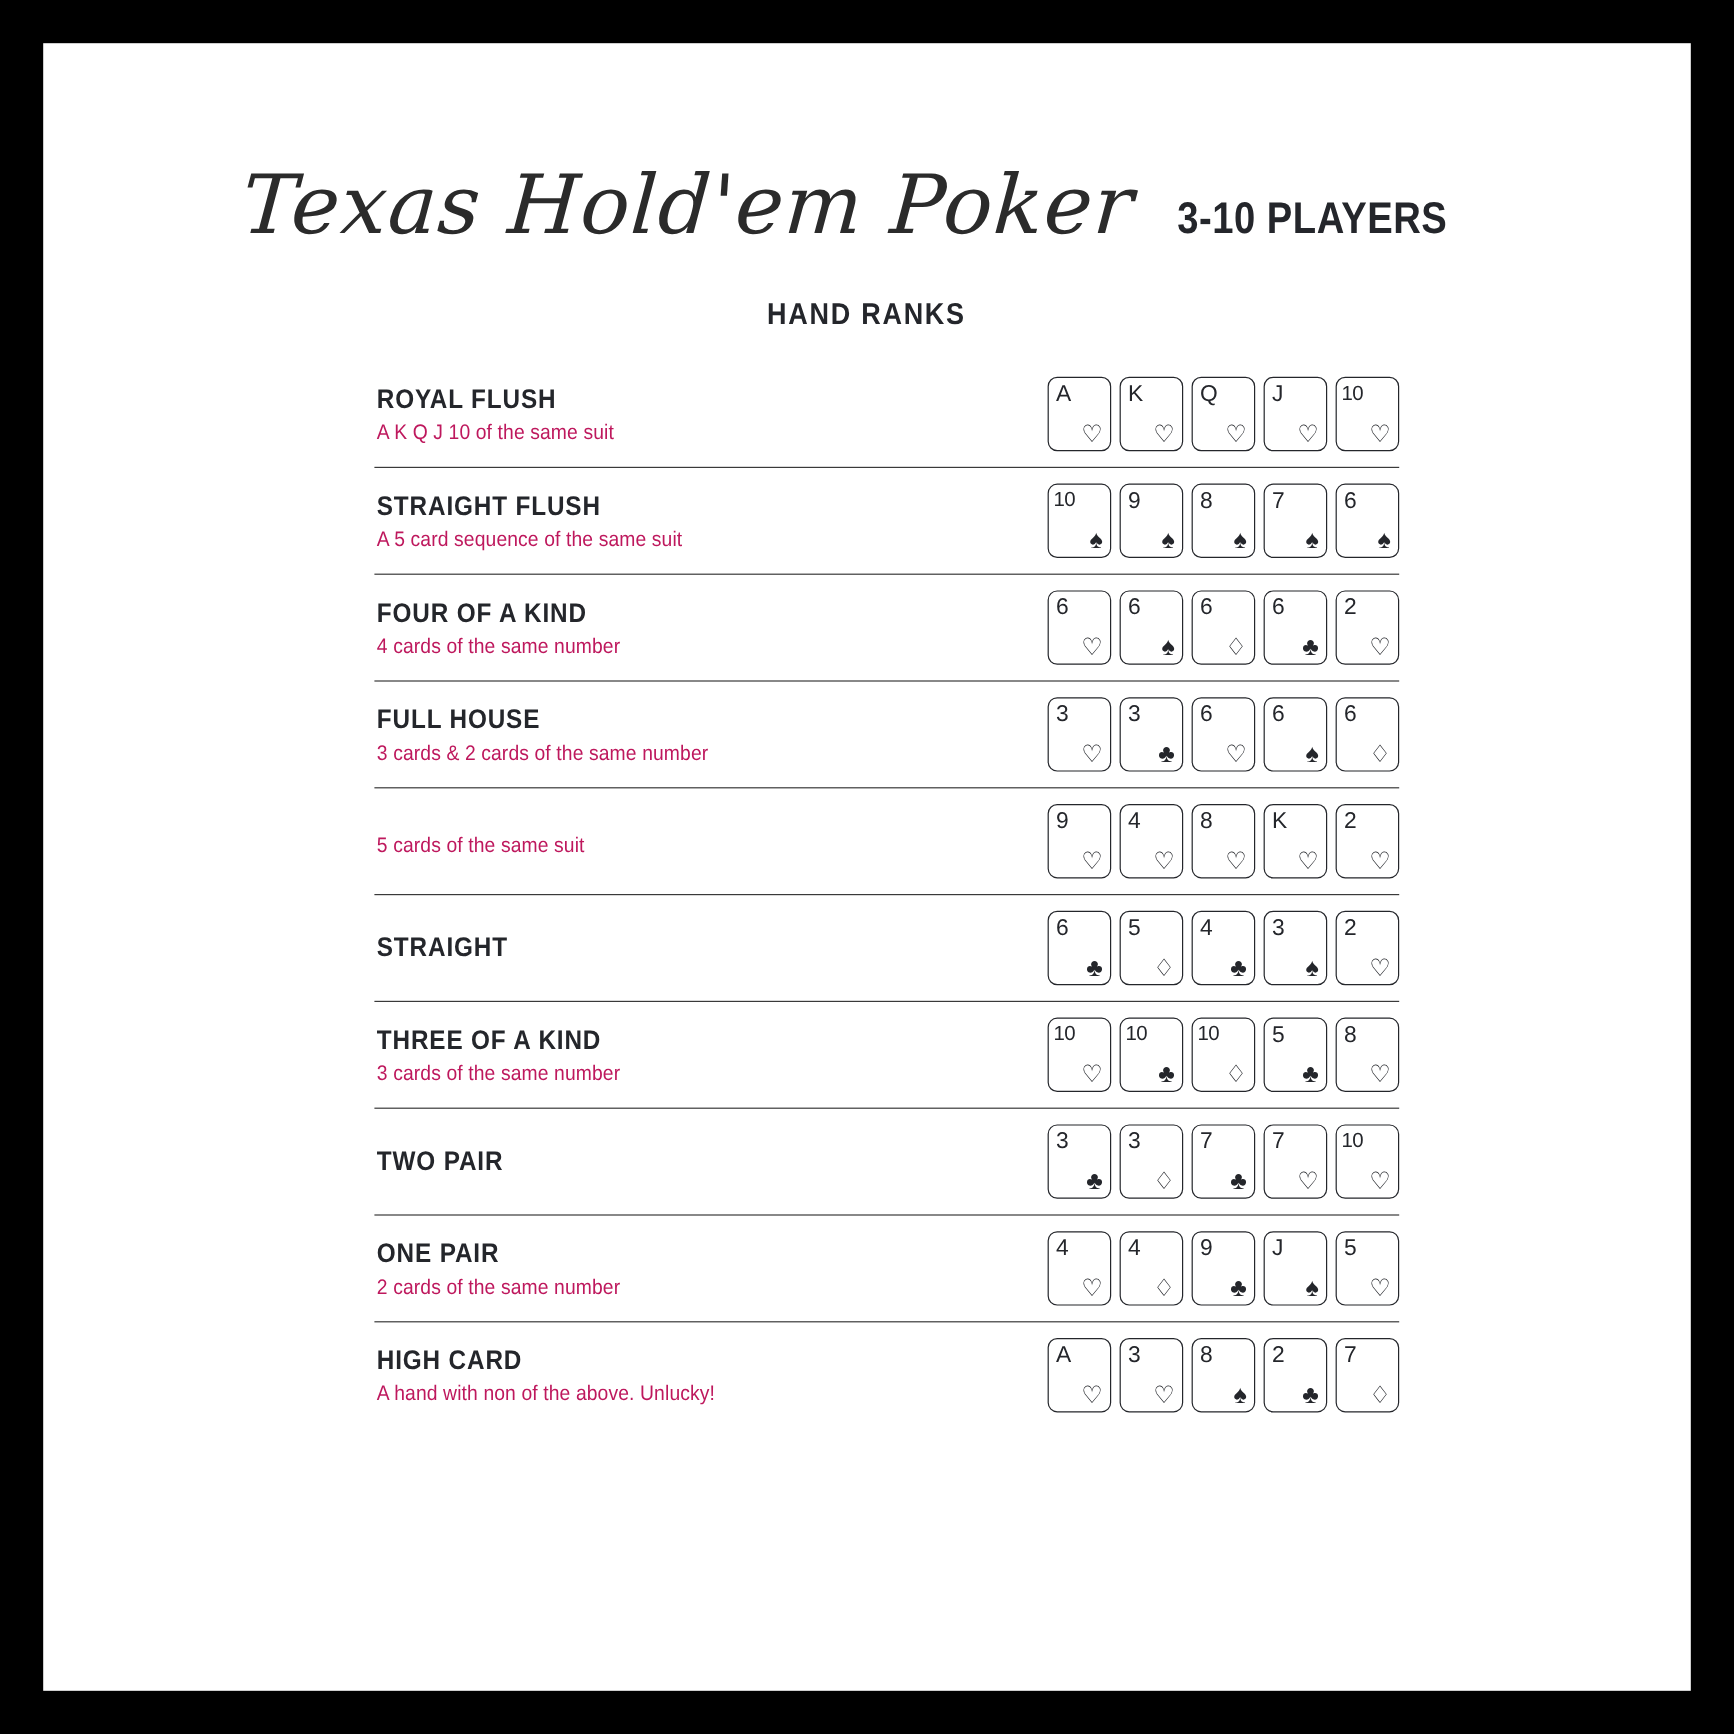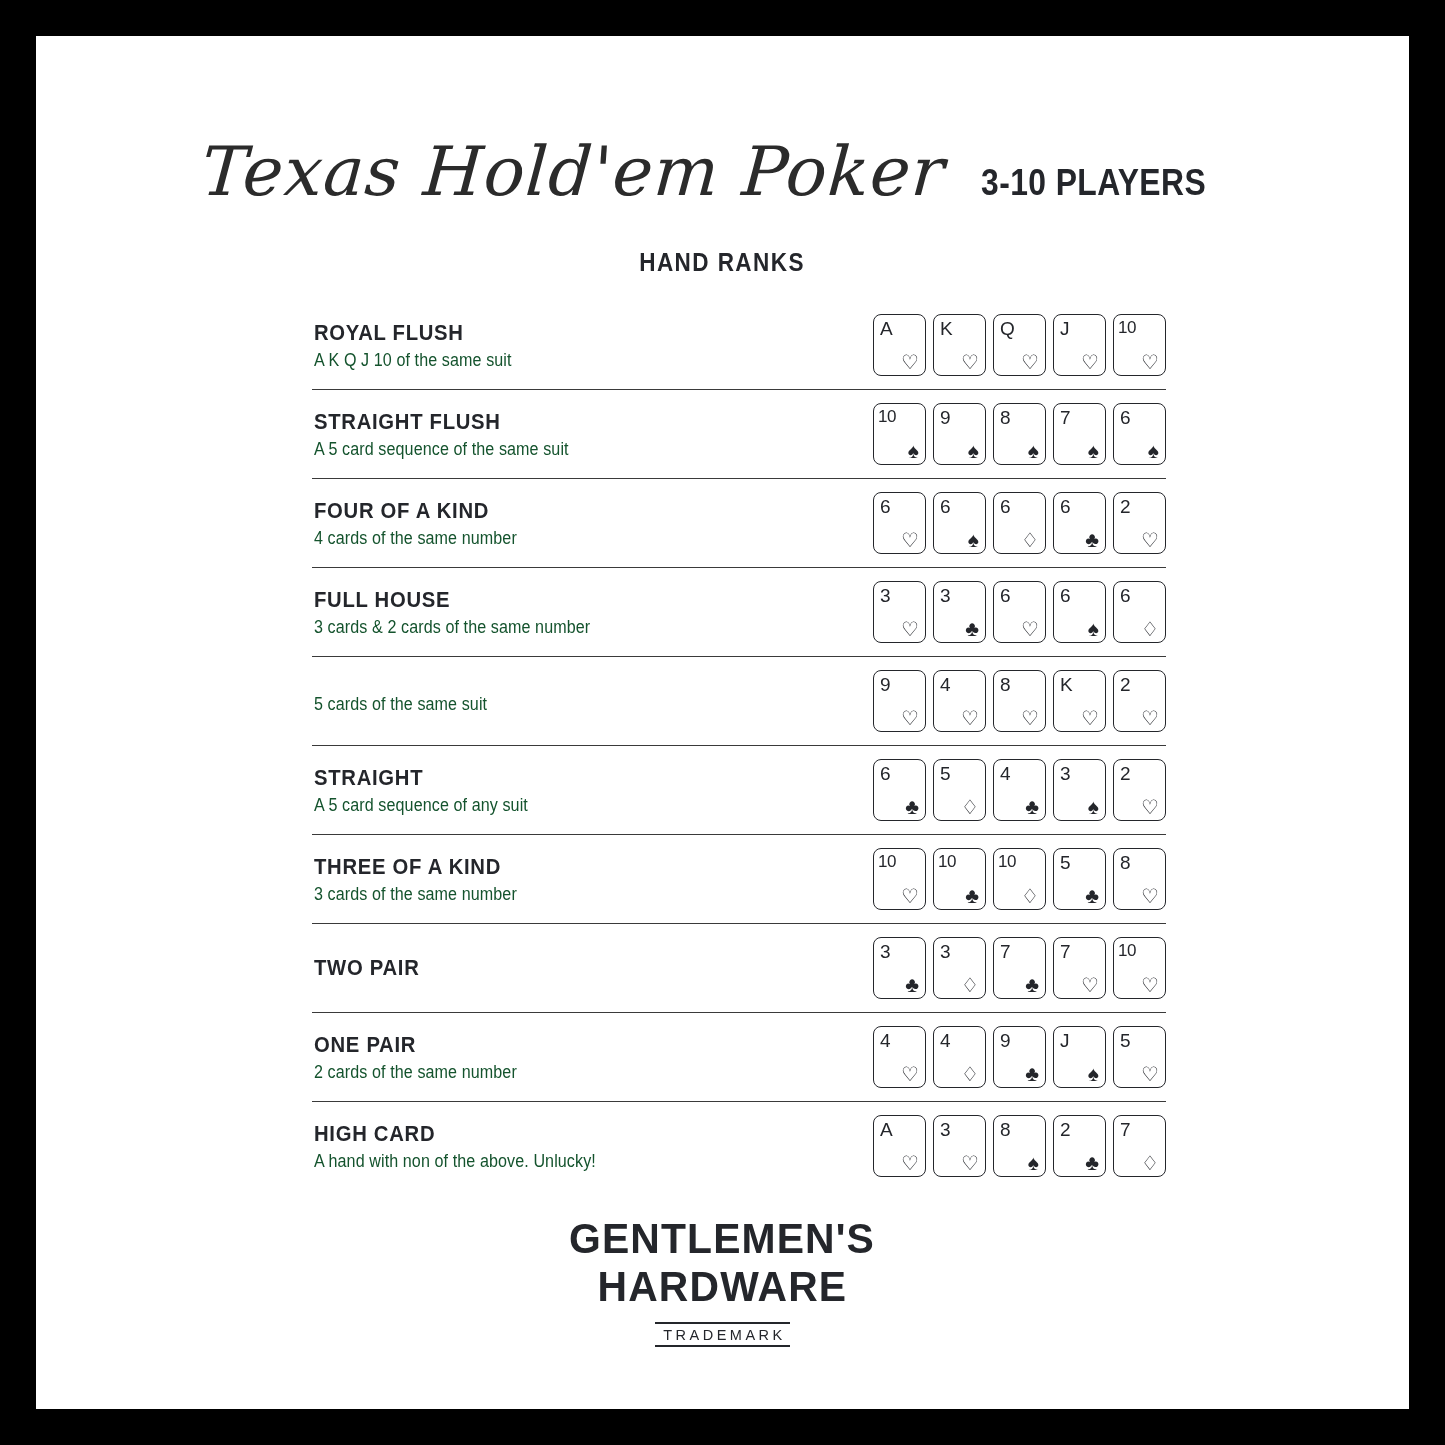--- a/index.html
+++ b/index.html
@@ -93,21 +93,21 @@
   .rank-name {
     font-weight: bold;
     font-size: 22.5px;
     letter-spacing: 0.8px;
     color: #24262b;
     line-height: 1.05;
   }
   .rank-name span { display: inline-block; transform: scaleX(0.9); transform-origin: left center;}
   .rank-desc {
     font-size: 17.5px;
-    color: #14532d;
+    color: #be185d;
     margin-top: 7px;
     line-height: 1.05;
     letter-spacing: 0.1px;
   }
   .rank-desc span { display: inline-block; transform: scaleX(0.92); transform-origin: left center;}
 
   .cards {
     position: absolute;
     right: 0;
     top: 50%;
@@ -325,21 +325,20 @@
           </div>
           <div class="card">
             <div class="rankch">2</div>
             <div class="suitch open">♡</div>
           </div>
         </div>
       </div>
       <div class="row">
         <div class="row-text">
           <div class="rank-name"><span>STRAIGHT</span></div>
-          <div class="rank-desc"><span>A 5 card sequence of any suit</span></div>
         </div>
         <div class="cards">
           <div class="card">
             <div class="rankch">6</div>
             <div class="suitch">♣</div>
           </div>
           <div class="card">
             <div class="rankch">5</div>
             <div class="suitch open">♢</div>
           </div>
@@ -463,19 +462,14 @@
             <div class="suitch">♣</div>
           </div>
           <div class="card">
             <div class="rankch">7</div>
             <div class="suitch open">♢</div>
           </div>
         </div>
       </div>
     </div>
 
-  <div class="footer">
-    <div class="brand1"><span>GENTLEMEN'S</span></div>
-    <div class="brand2"><span>HARDWARE</span></div>
-    <div class="trademark">TRADEMARK</div>
-  </div>
 
 </div>
 
 </body></html>

